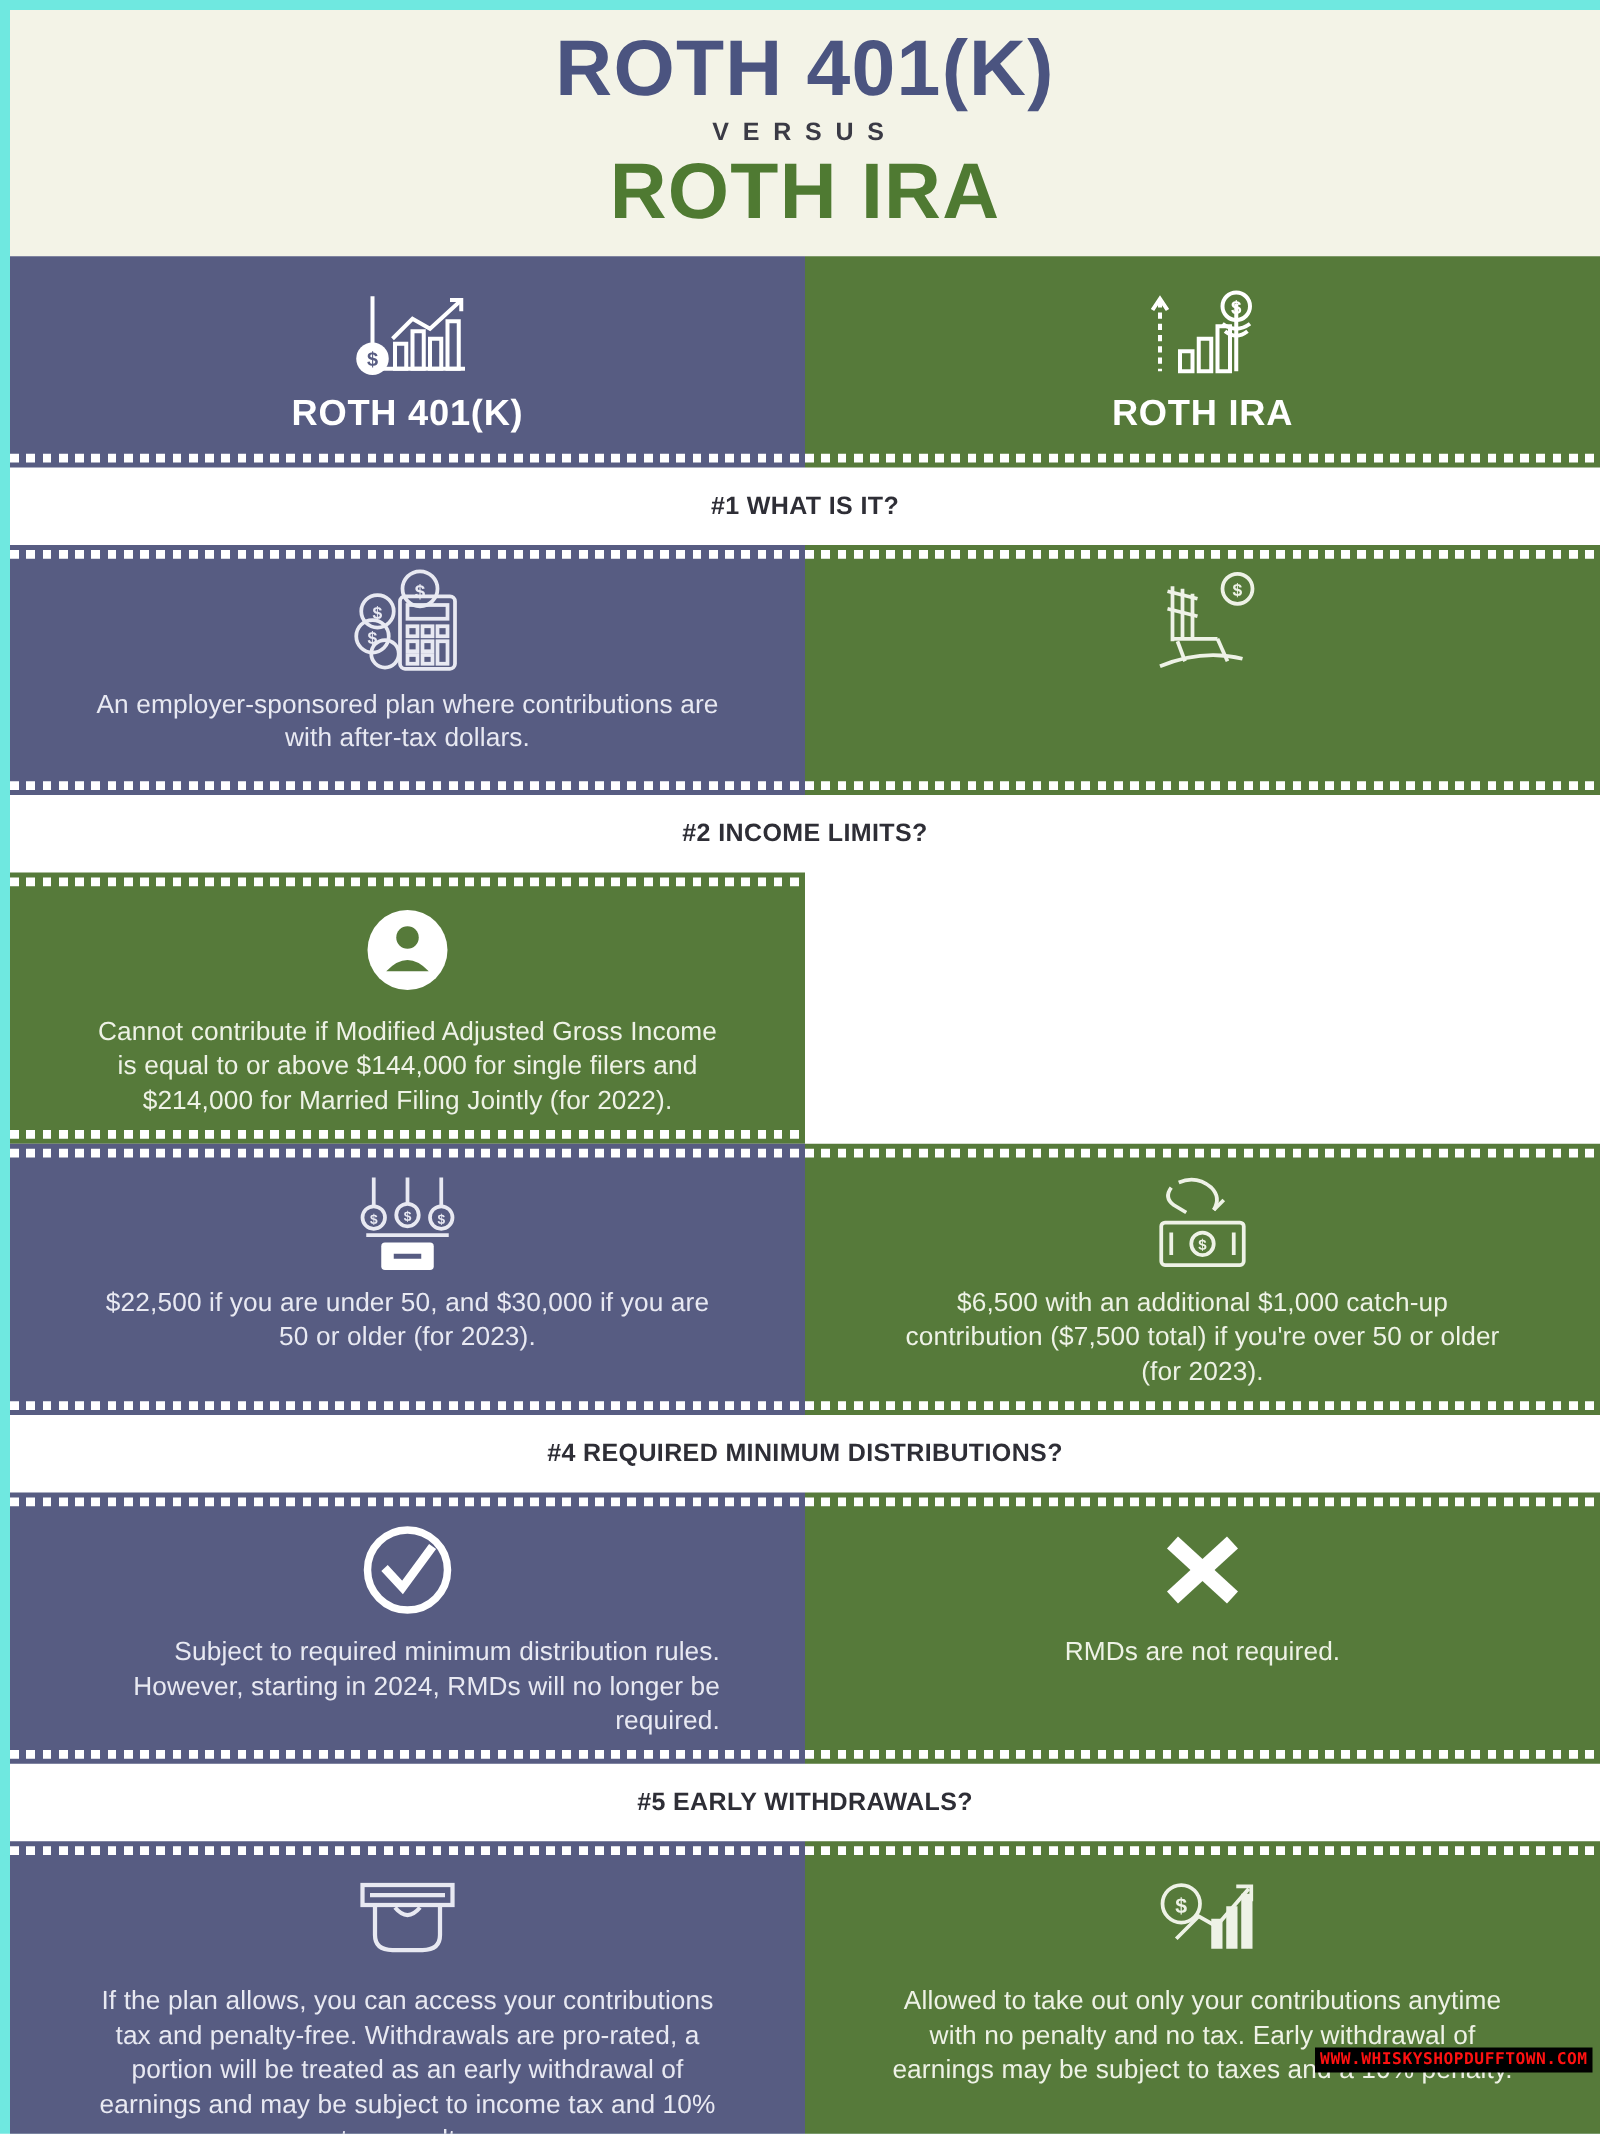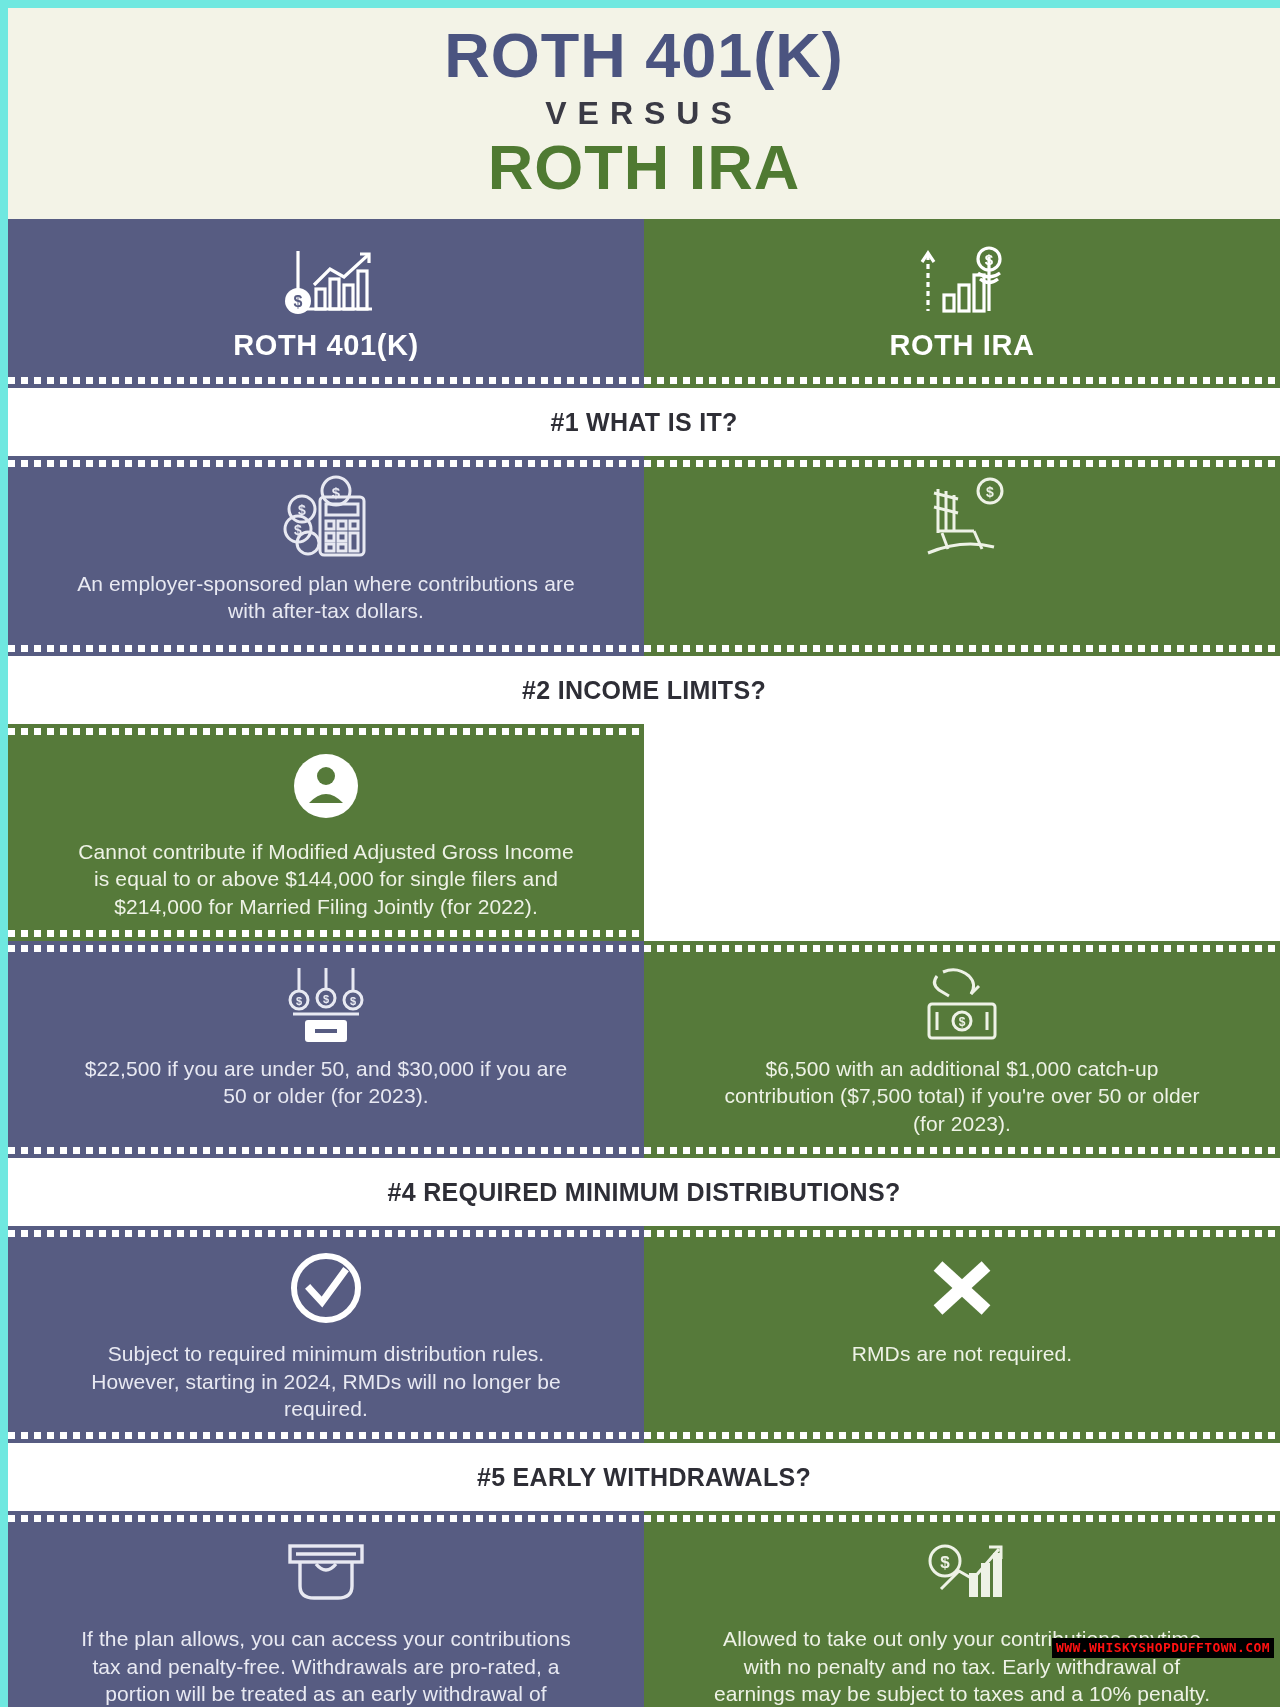--- a/index.html
+++ b/index.html
@@ -30,21 +30,21 @@
     text-align:center;
   }
   .title-main {
     font-size:63px;
     font-weight:bold;
     letter-spacing:1px;
     color:#4B5480;
     line-height:1.06;
   }
   .title-versus {
-    font-size:32px;
+    font-size:20px;
     font-weight:bold;
     letter-spacing:11px;
     color:#3A3A45;
     margin:6px 0 2px 0;
   }
   .title-sub {
     font-size:63px;
     font-weight:bold;
     letter-spacing:1px;
     color:#4F7A32;
@@ -103,31 +103,31 @@
     color:#ffffff;
   }
 
   
   .section-bar {
     background:#ffffff;
     text-align:center;
     padding:20px 0 19px 0;
   }
   .section-bar .label {
-    font-size:25px;
+    font-size:20px;
     font-weight:bold;
     letter-spacing:.3px;
     color:#2E2E36;
   }
 
   
   .row-1 .cell { min-height:200px; }
   .row-2 .cell { min-height:163px; }
   .row-3 .cell { min-height:180px; }
-  .row-4 .cell { min-height:170px; }
+  .row-4 .cell { min-height:170px;text-align:right; }
   .row-5 .cell { min-height:160px; }
 
   
   .watermark {
     position:absolute;
     right:6px; bottom:18px;
     background:#000000;
     color:#FF1111;
     font-family:"DejaVu Sans Mono", monospace;
     font-size:13px;

